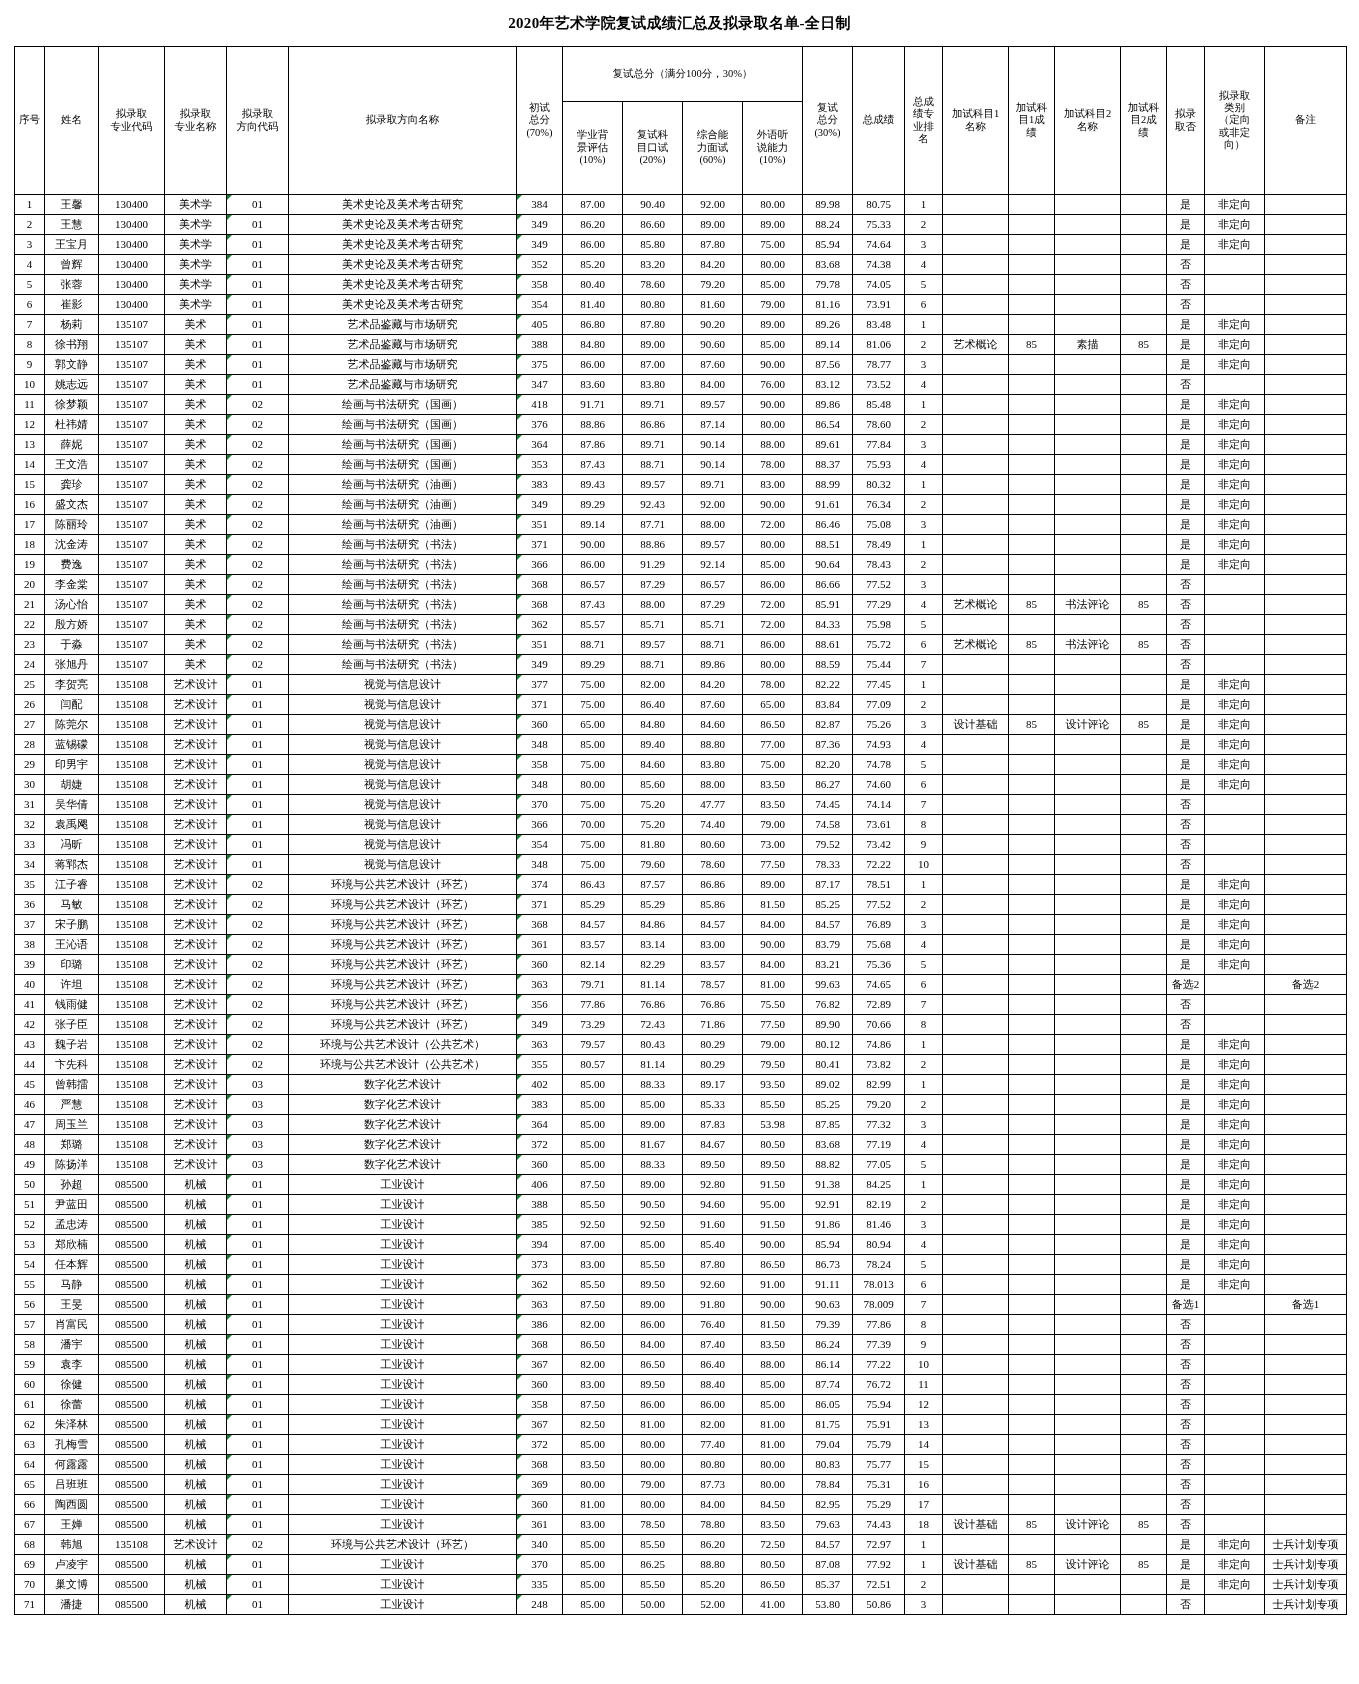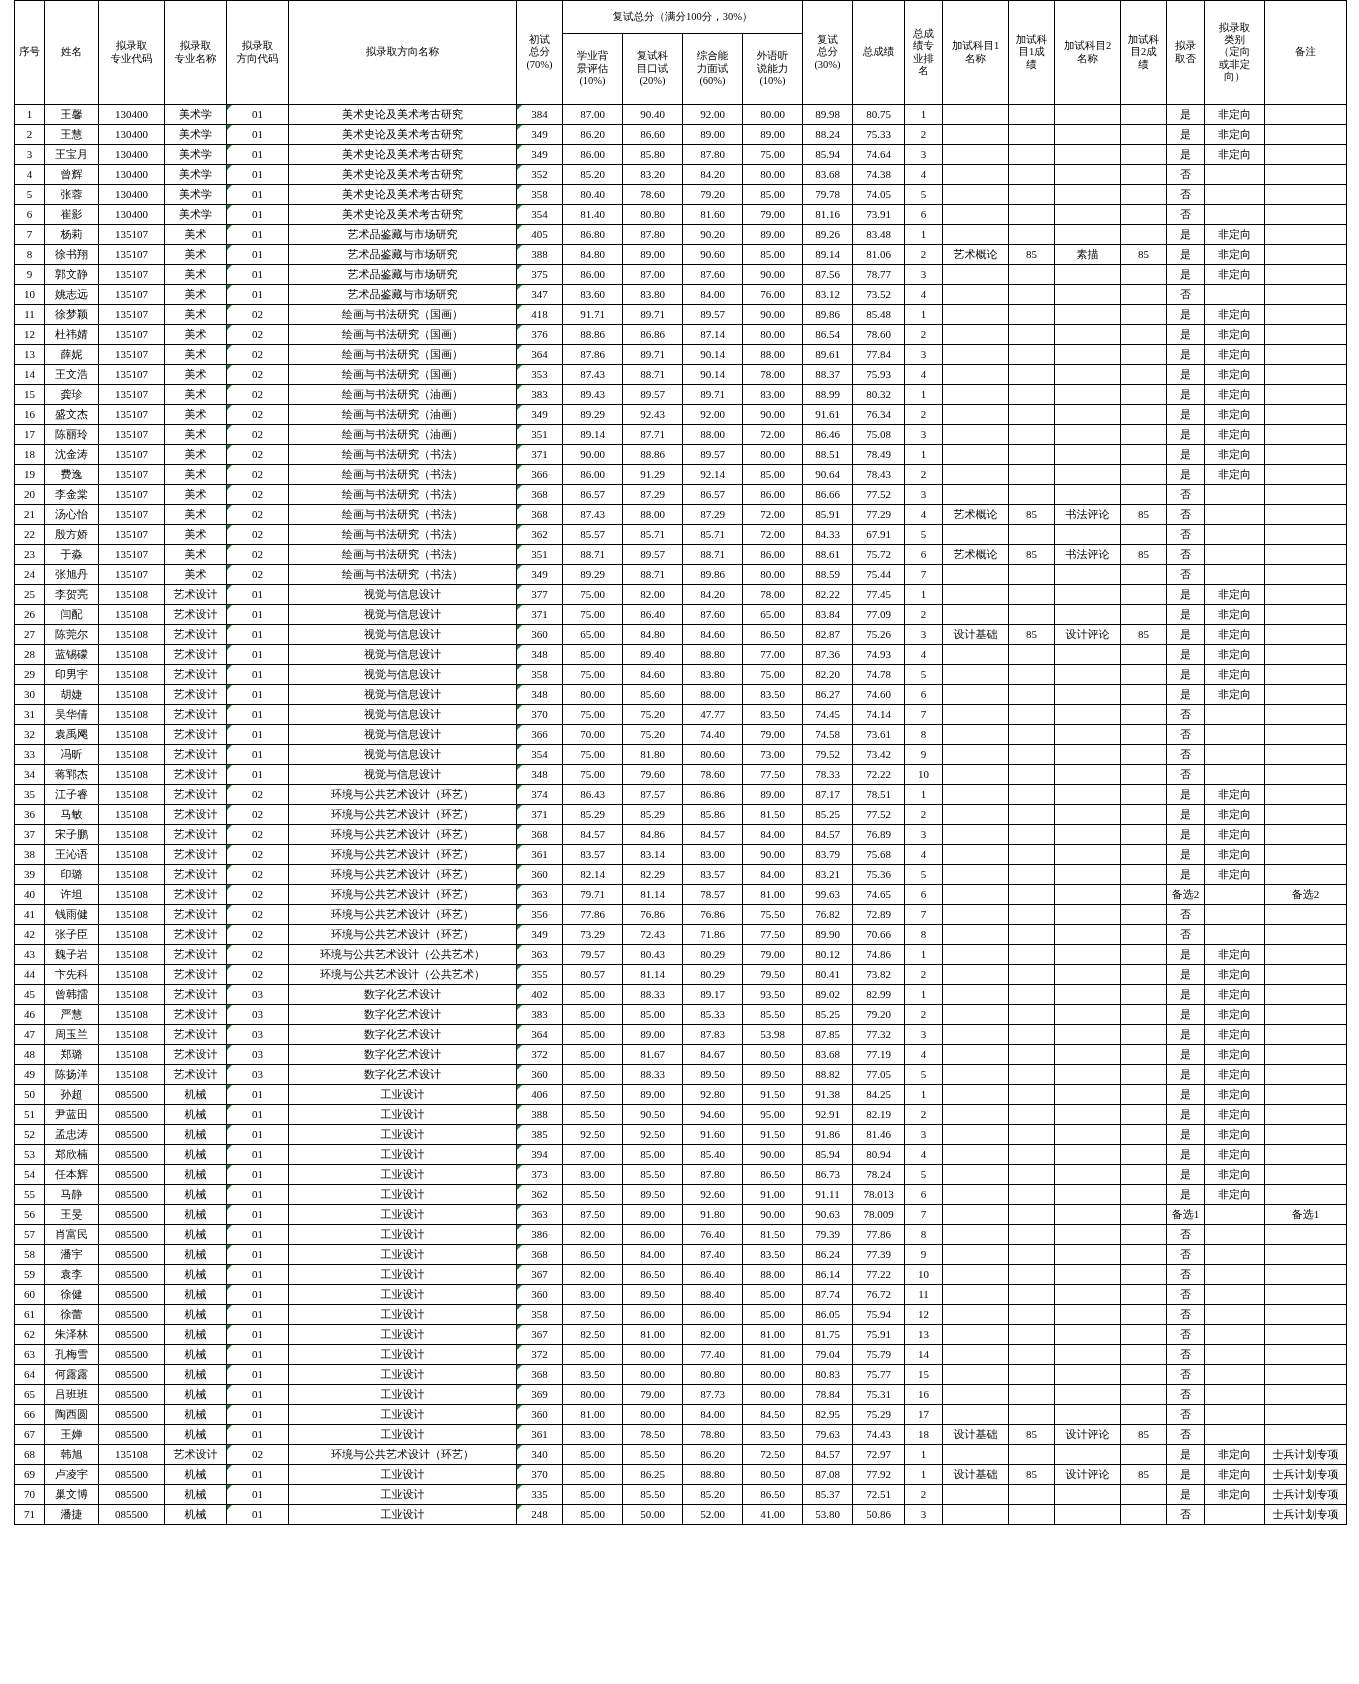--- a/index.html
+++ b/index.html
@@ -42,21 +42,21 @@
     padding: 0;
     text-align: center;
     vertical-align: middle;
     overflow: hidden;
     white-space: nowrap;
     line-height: 1.18;
   }
   table.grid thead th {
     font-weight: normal;
     font-size: 10.5px;
-    padding: 2px 1px;
+    padding: 13px 1px;
   }
   .hdr-tall { height: 94px; }
   .hdr-grp { height: 28px; }
   .hdr-sub { height: 66px; }
   .wrap { white-space: normal; word-break: break-all; }
   table.grid tbody td {
     height: 19px;
     font-size: 11px;
     font-family: "Liberation Serif", "DejaVu Serif", serif;
   }
@@ -92,20 +92,23 @@
   col.c-e2s   { width: 46px; }
   col.c-adm   { width: 38px; }
   col.c-cat   { width: 60px; }
   col.c-rem   { width: 82px; }
 </style>
 </head>
 <body>
 
 <div id="page">
 
+  <div id="title-bar">
+    <div id="doc-title">2020年艺术学院复试成绩汇总及拟录取名单-全日制</div>
+  </div>
 
   <table class="grid">
     <colgroup>
       <col class="c-idx">
         <col class="c-name">
         <col class="c-mcode">
         <col class="c-mname">
       <col class="c-dcode">
         <col class="c-dname">
         <col class="c-first">
@@ -703,21 +706,21 @@
           <td class="num">135107</td>
           <td>美术</td>
           <td class="num flag">02</td>
           <td>绘画与书法研究（书法）</td>
           <td class="num flag">362</td>
           <td class="num">85.57</td>
           <td class="num">85.71</td>
           <td class="num">85.71</td>
           <td class="num">72.00</td>
           <td class="num">84.33</td>
-          <td class="num">67.91</td>
+          <td class="num">75.98</td>
           <td class="num">5</td>
           <td></td>
           <td class="num"></td>
           <td></td>
           <td class="num"></td>
           <td>否</td>
           <td></td>
           <td></td>
         </tr>
         <tr>

